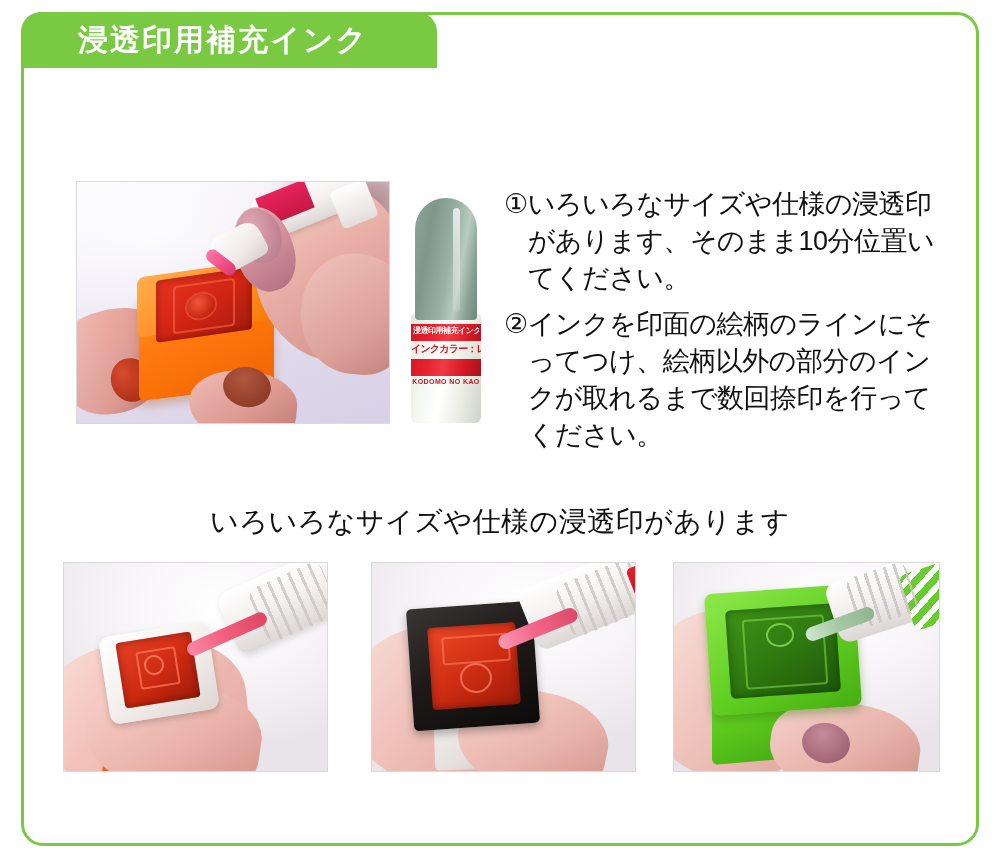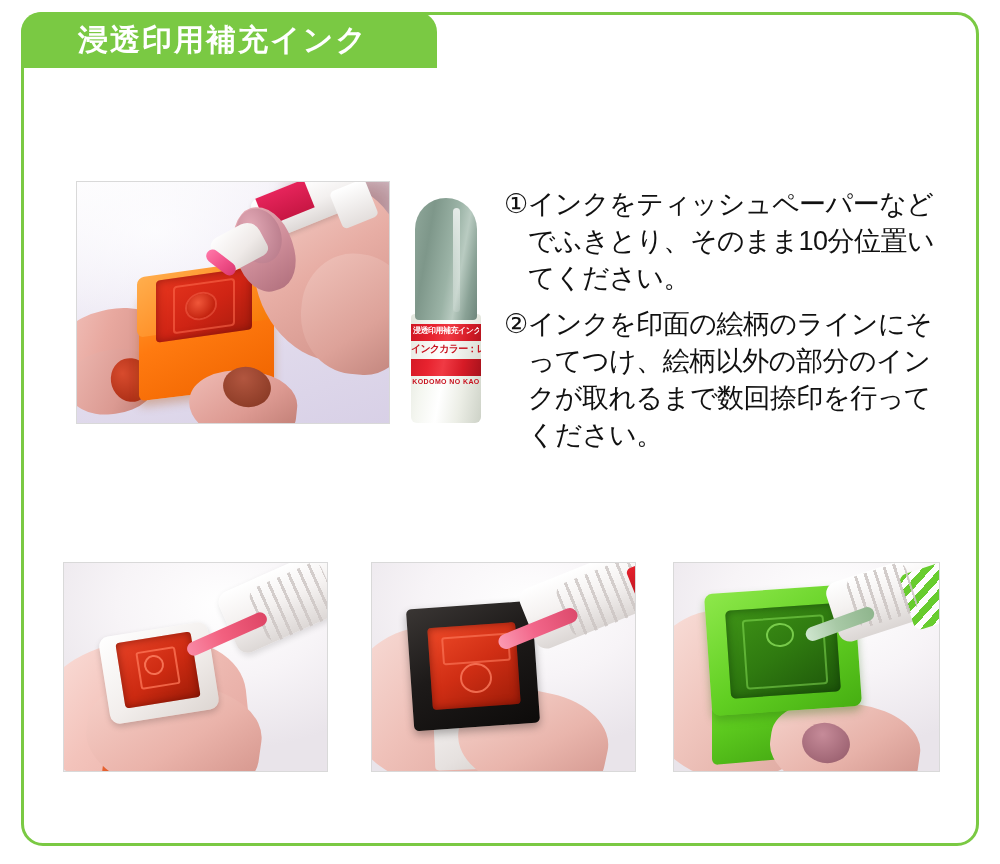--- a/index.html
+++ b/index.html
@@ -573,30 +573,31 @@
       <div class="txt-mid">インクカラー：レッド</div>
       <div class="txt-bot">KODOMO NO KAO</div>
       <div class="cap"></div>
       <div class="cap-gloss"></div>
     </div>
 
     <div class="steps">
 
       <div class="step">
         <span class="marker">①</span>
-        <span class="body">インクをティッシュペーパーなどでふきとり、そのまま10分位置いてください。</span>
+        <span class="body">いろいろなサイズや仕様の浸透印があります、そのまま10分位置いてください。</span>
       </div>
 
       <div class="step">
         <span class="marker">②</span>
         <span class="body">インクを印面の絵柄のラインにそってつけ、絵柄以外の部分のインクが取れるまで数回捺印を行ってください。</span>
       </div>
 
     </div>
 
+    <div class="caption">いろいろなサイズや仕様の浸透印があります</div>
 
     <div class="photo" id="photo-b1">
       <div class="pbg-white"></div>
       <div class="hand"></div>
       <div class="handle"></div>
       <div class="hand2"></div>
       <div class="case"></div>
       <div class="pad"></div>
       <div class="glyph"></div>
       <div class="glyph2"></div>

